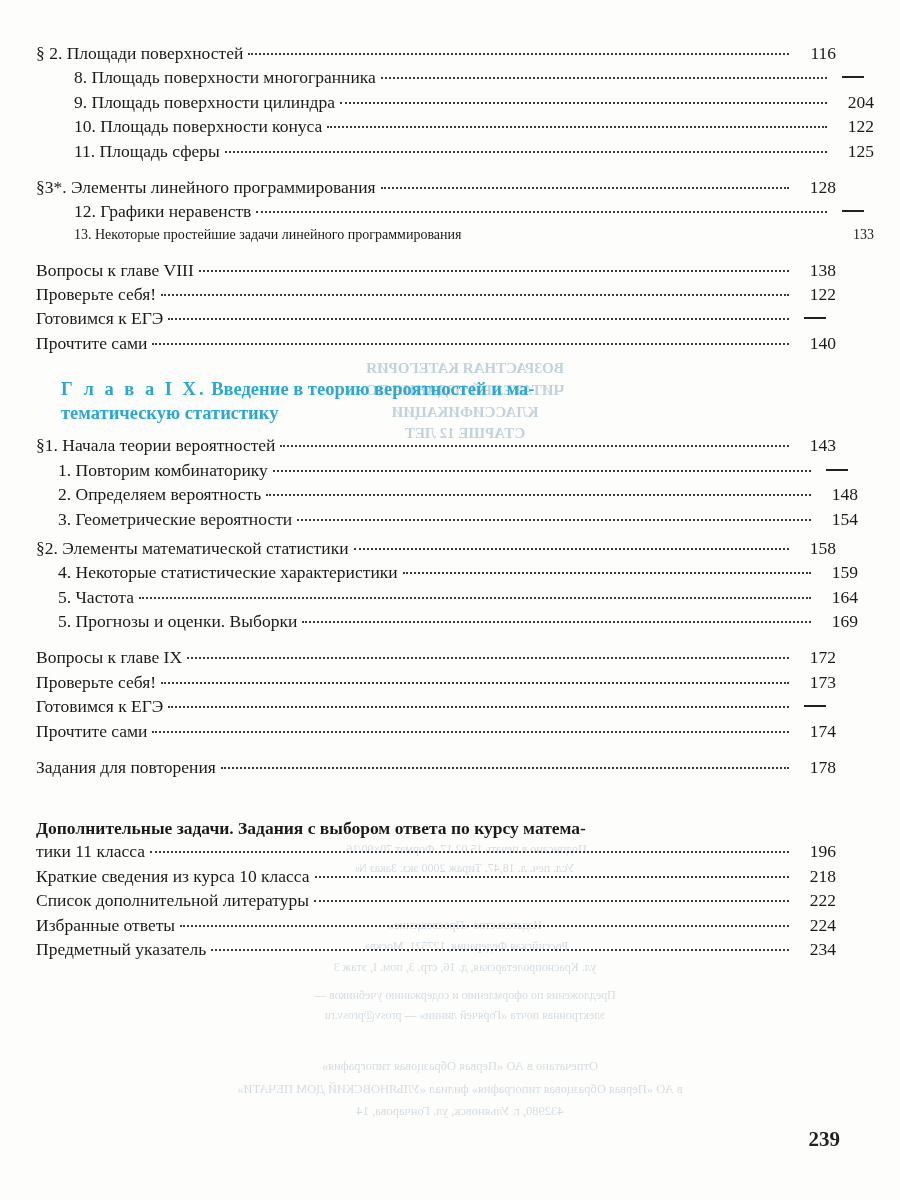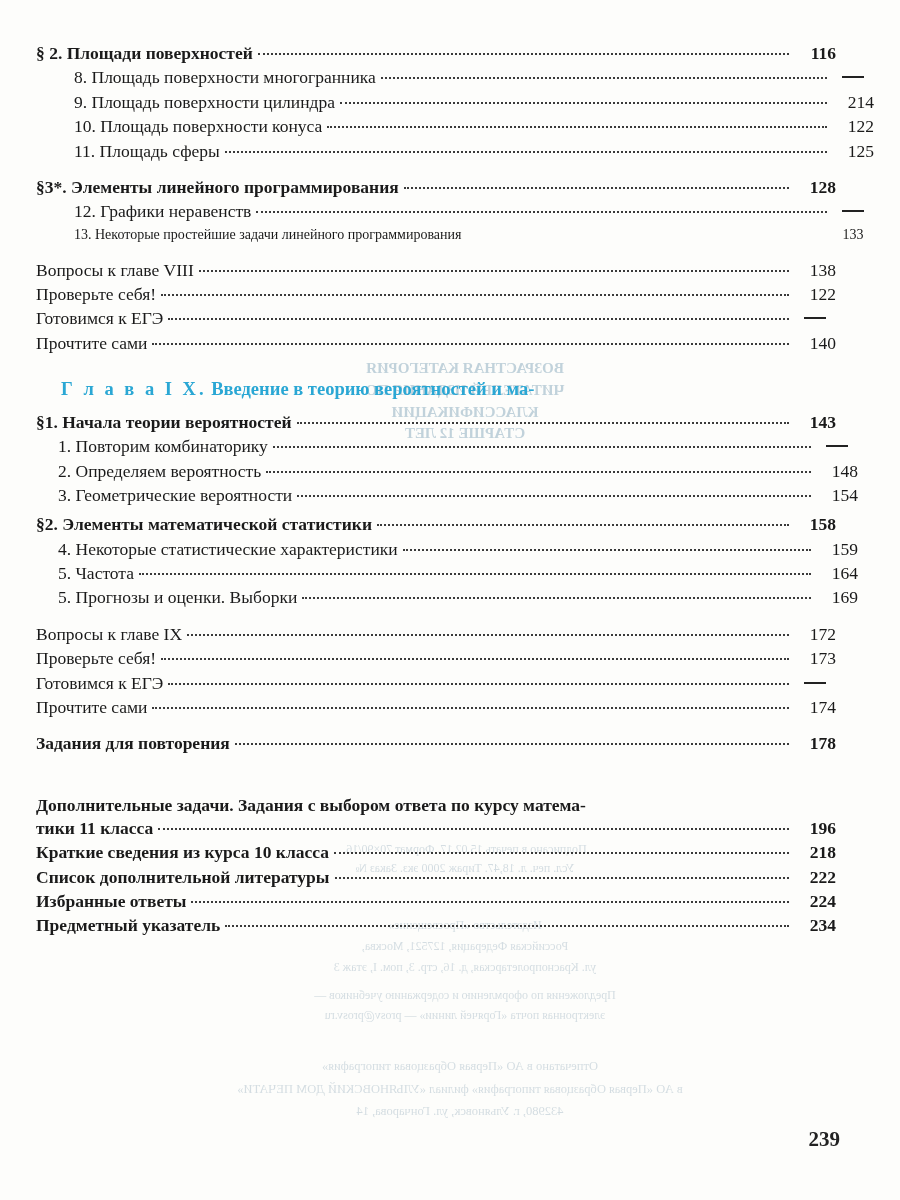--- a/index.html
+++ b/index.html
@@ -49,21 +49,21 @@
     height: 1px;
   }
   .row .page-no {
     white-space: nowrap;
     font-size: 17.5px;
     text-align: right;
     width: 42px;
     flex: 0 0 42px;
   }
 
-  .bold .label, .bold .page-no { font-weight: bold; }
+  .bold .label, .bold .page-no { font-weight: normal; }
 
   .indent-1 { padding-left: 38px; }
   .indent-2 { padding-left: 22px; }
 
   .spacer-xs { height: 6px; }
   .spacer-s { height: 11px; }
   .spacer-m { height: 18px; }
   .spacer-l { height: 26px; }
 
   
@@ -90,21 +90,21 @@
     letter-spacing: 3px;
   }
 
   .longrow {
     display: flex;
     align-items: baseline;
     width: 100%;
     font-size: 14px;
   }
   .longrow .label { flex: 1 1 auto; }
-  .longrow .page-no { flex: 0 0 42px; text-align: center; white-space: nowrap; }
+  .longrow .page-no { flex: 0 0 42px; text-align: right; white-space: nowrap; }
 
   
   .twoline {
     font-weight: bold;
     font-size: 17.5px;
     line-height: 1.55;
     margin-top: 28px;
   }
 
   
@@ -173,21 +173,21 @@
 
     <div class="row indent-1">
       <span class="label">8. Площадь поверхности многогранника</span>
       <span class="dots"></span>
       <span class="page-no dashcell"><span class="dash"></span></span>
     </div>
     <div class="spacer-xs"></div>
     <div class="row indent-1">
       <span class="label">9. Площадь поверхности цилиндра</span>
       <span class="dots"></span>
-      <span class="page-no">214</span>
+      <span class="page-no">204</span>
     </div>
     <div class="spacer-xs"></div>
     <div class="row indent-1">
       <span class="label">10. Площадь поверхности конуса</span>
       <span class="dots"></span>
       <span class="page-no">122</span>
     </div>
     <div class="spacer-xs"></div>
     <div class="row indent-1">
       <span class="label">11. Площадь сферы</span>
@@ -237,20 +237,21 @@
     <div class="row">
       <span class="label">Прочтите сами</span>
       <span class="dots"></span>
       <span class="page-no">140</span>
     </div>
 
     <div class="spacer-l"></div>
 
     <div class="chapter">
       <span class="ch-word">Г л а в а   I X.</span><span> Введение в теорию вероятностей и ма-</span><br>
+      <span>тематическую статистику</span>
     </div>
 
     <div class="spacer-s"></div>
 
     <div class="row bold">
       <span class="label">§1.  Начала теории вероятностей</span>
       <span class="dots"></span>
       <span class="page-no">143</span>
     </div>
     <div class="spacer-xs"></div>

